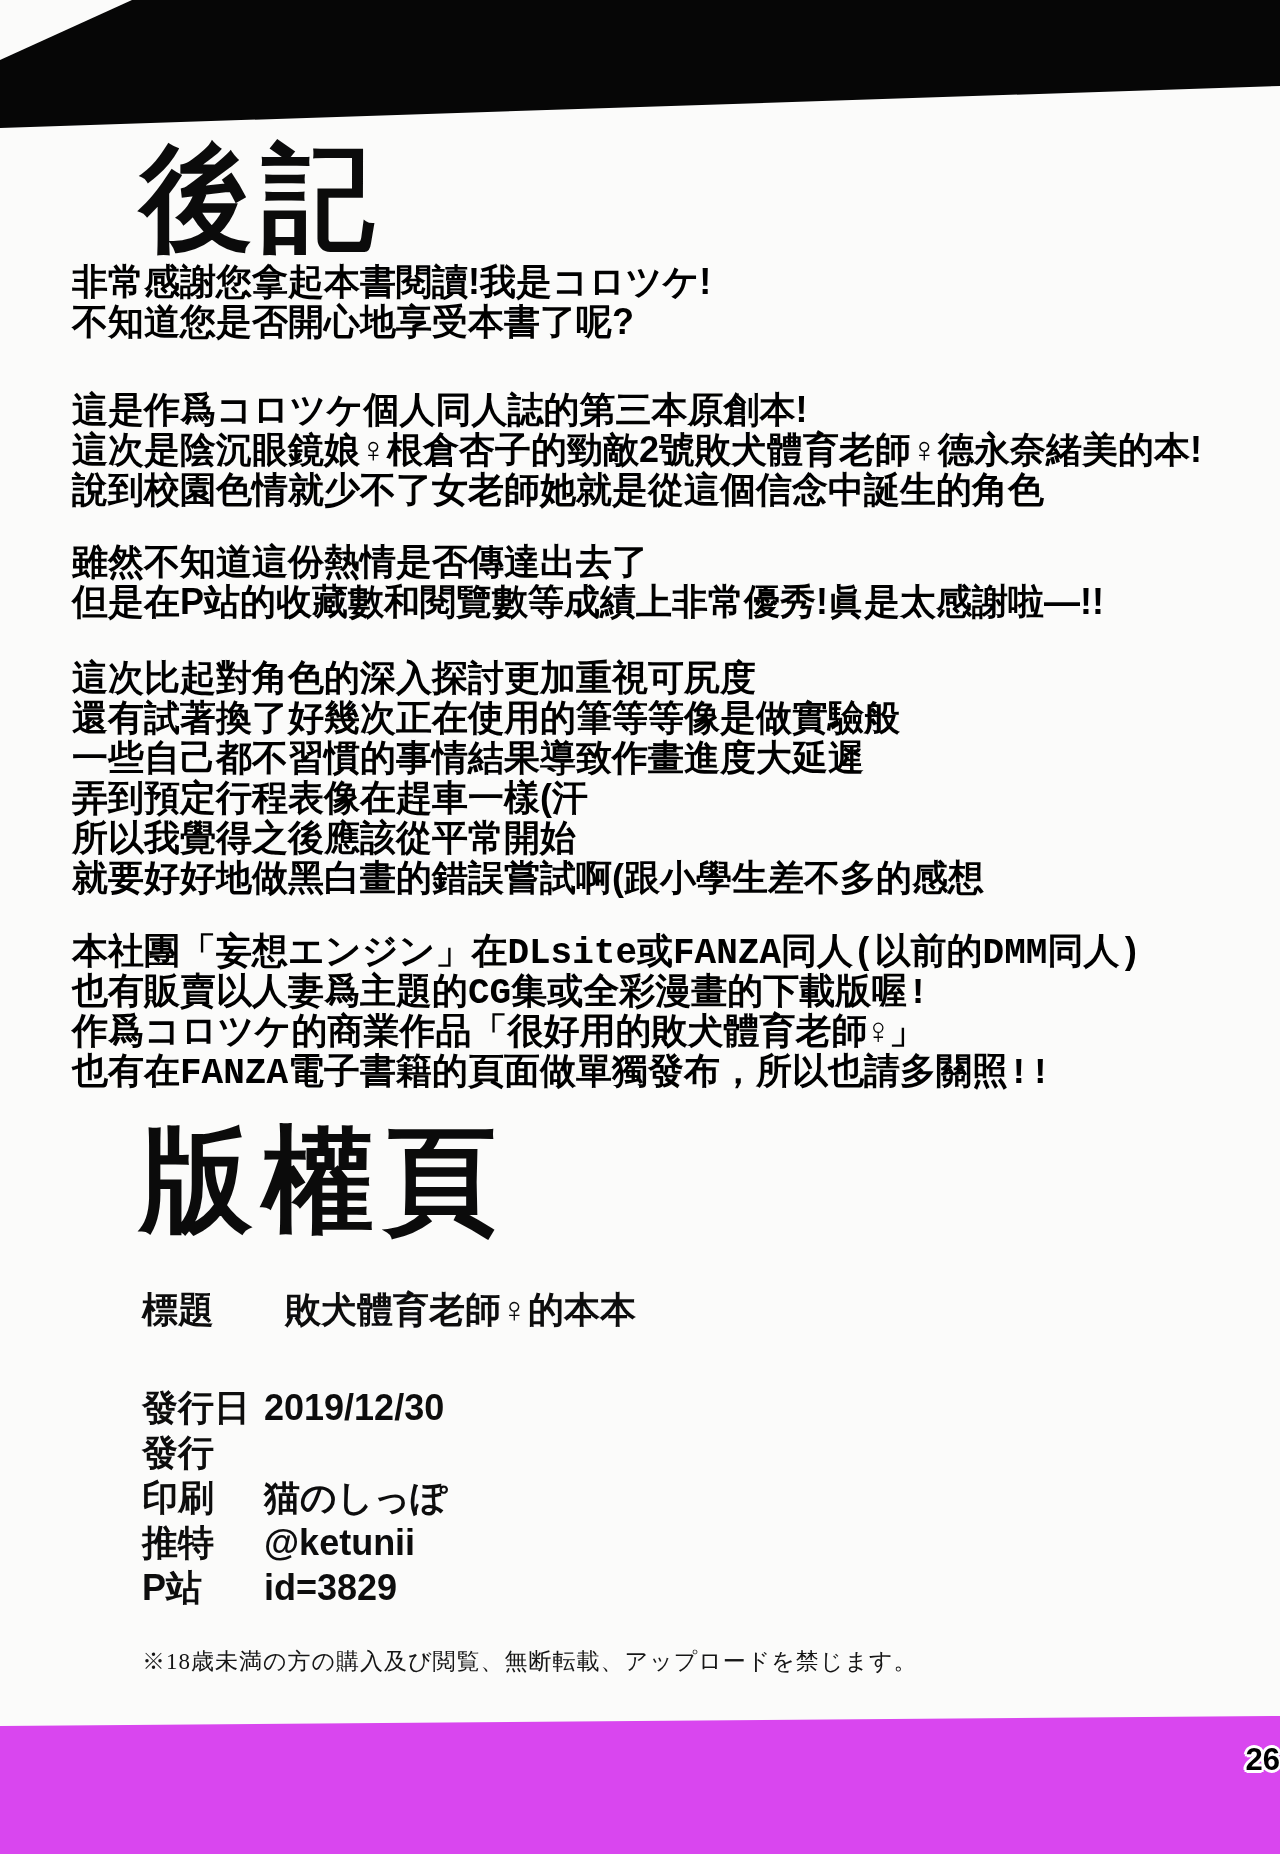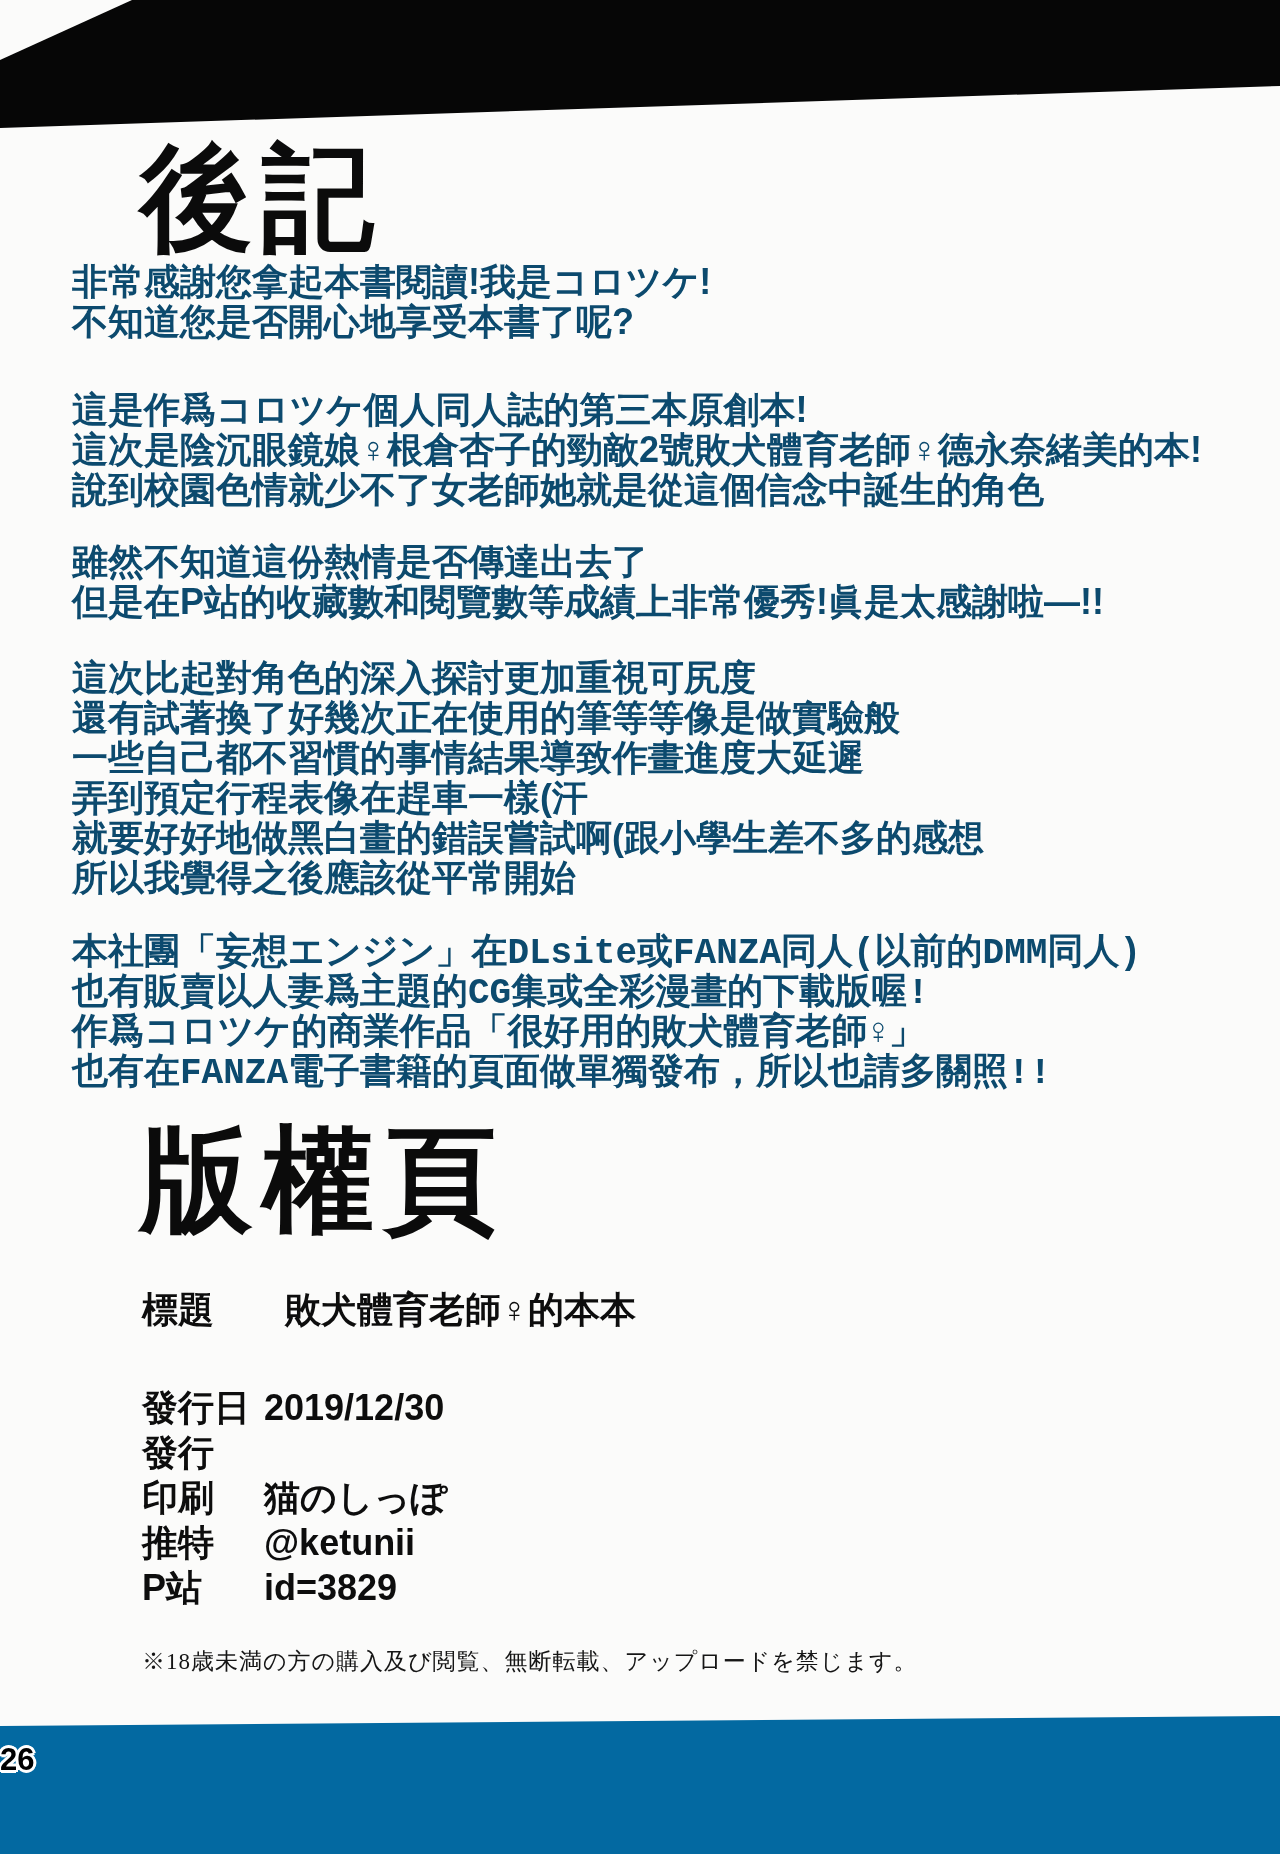--- a/index.html
+++ b/index.html
@@ -46,21 +46,21 @@
     font-weight: 900;
     font-size: 112px;
     line-height: 1.0;
     letter-spacing: 10px;
     margin: 12px 0 0 68px;
     color: #0b0b0b;
     transform: scaleY(1.04);
     transform-origin: top left;
   }
 
-  .body-text { font-weight: 700; font-size: 36px; line-height: 40px; letter-spacing: 0px; color: #0c4a6e; }
+  .body-text { font-weight: 700; font-size: 36px; line-height: 40px; letter-spacing: 0px; color: #000000; }
   .para { margin: 0; }
   .para.p1 { margin-top: 10px; }
   .para.p2 { margin-top: 48px; }
   .para.p3 { margin-top: 32px; }
   .para.p4 { margin-top: 36px; }
   .para.p5 { margin-top: 36px; font-family: Liberation Mono, monospace; }
   .line { white-space: nowrap; }
 
   .colophon-title { margin-top: 28px; }
 
@@ -80,23 +80,23 @@
     color: #151515;
     white-space: nowrap;
   }
 
   
   .bottom-bar {
     position: absolute;
     left: 0; bottom: 0;
     width: 100%;
     height: 140px;
-    background: #0369a1;
+    background: #d946ef;
     clip-path: polygon(0 12px, 100% 2px, 100% 100%, 0 100%);
-    text-align: left;
+    text-align: right;
   }
   .page-num {
     display: inline-block;
     margin-top: 28px;
     font-weight: 700;
     font-size: 31px;
     color: #000;
     text-shadow:
       -3px 0 0 #fff, 3px 0 0 #fff, 0 -3px 0 #fff, 0 3px 0 #fff,
       -2px -2px 0 #fff, 2px 2px 0 #fff, -2px 2px 0 #fff, 2px -2px 0 #fff;
@@ -129,22 +129,22 @@
     <div class="body-text para p3">
       <div class="line">雖然不知道這份熱情是否傳達出去了</div>
       <div class="line">但是在P站的收藏數和閱覽數等成績上非常優秀!眞是太感謝啦—!!</div>
     </div>
 
     <div class="body-text para p4">
       <div class="line">這次比起對角色的深入探討更加重視可尻度</div>
       <div class="line">還有試著換了好幾次正在使用的筆等等像是做實驗般</div>
       <div class="line">一些自己都不習慣的事情結果導致作畫進度大延遲</div>
       <div class="line">弄到預定行程表像在趕車一樣(汗</div>
+      <div class="line">所以我覺得之後應該從平常開始</div>
       <div class="line">就要好好地做黑白畫的錯誤嘗試啊(跟小學生差不多的感想</div>
-      <div class="line">所以我覺得之後應該從平常開始</div>
     </div>
 
     <div class="body-text para p5">
       <div class="line">本社團「妄想エンジン」在DLsite或FANZA同人(以前的DMM同人)</div>
       <div class="line">也有販賣以人妻爲主題的CG集或全彩漫畫的下載版喔!</div>
       <div class="line">作爲コロツケ的商業作品「很好用的敗犬體育老師♀」</div>
       <div class="line">也有在FANZA電子書籍的頁面做單獨發布，所以也請多關照!!</div>
     </div>
 
     <h1 class="big-title colophon-title">版權頁</h1>

